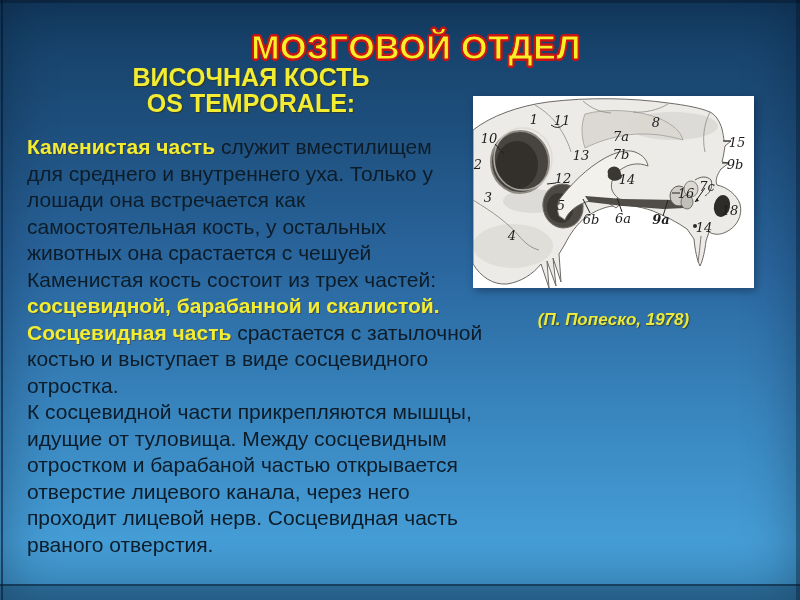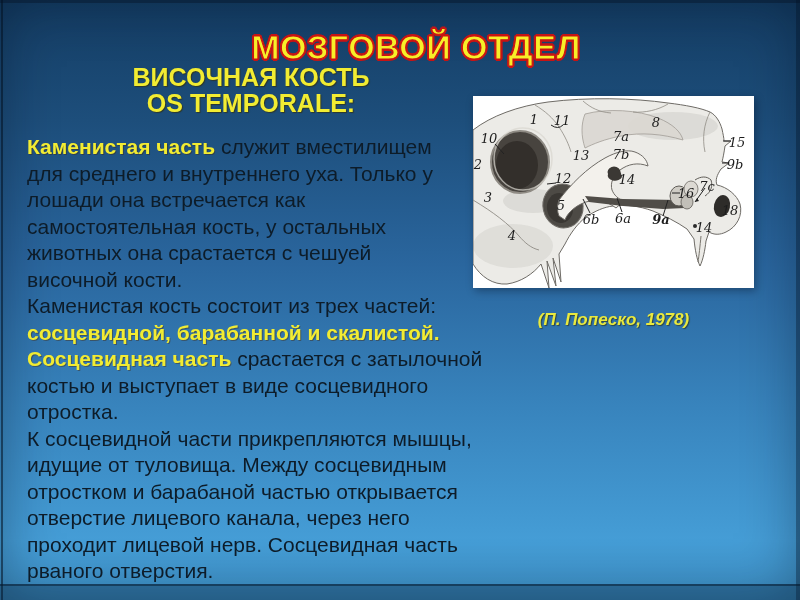--- a/index.html
+++ b/index.html
@@ -66,21 +66,20 @@
     <div class="subtitle">ВИСОЧНАЯ КОСТЬ</div>
     <div class="subtitle">OS TEMPORALE:</div>
   </div>
 
   <div class="body" id="body-text">
       <div class="line"><span class="hl">Каменистая часть</span><span> служит вместилищем</span></div>
       <div class="line"><span>для среднего и внутреннего уха. Только у</span></div>
       <div class="line"><span>лошади она встречается как</span></div>
       <div class="line"><span>самостоятельная кость, у остальных</span></div>
       <div class="line"><span>животных она срастается с чешуей</span></div>
-      <div class="line"><span>височной кости.</span></div>
       <div class="line"><span>Каменистая кость состоит из трех частей:</span></div>
       <div class="line"><span class="hl">сосцевидной, барабанной и скалистой.</span></div>
       <div class="line"><span class="hl">Сосцевидная часть</span><span> срастается с затылочной</span></div>
       <div class="line"><span>костью и выступает в виде сосцевидного</span></div>
       <div class="line"><span>отростка.</span></div>
       <div class="line"><span>К сосцевидной части прикрепляются мышцы,</span></div>
       <div class="line"><span>идущие от туловища. Между сосцевидным</span></div>
       <div class="line"><span>отростком и барабаной частью открывается</span></div>
       <div class="line"><span>отверстие лицевого канала, через него</span></div>
       <div class="line"><span>проходит лицевой нерв. Сосцевидная часть</span></div>

